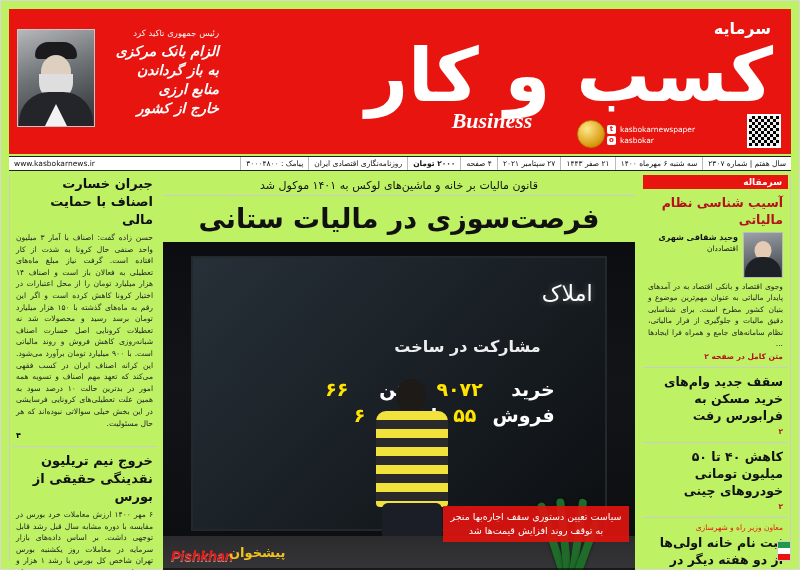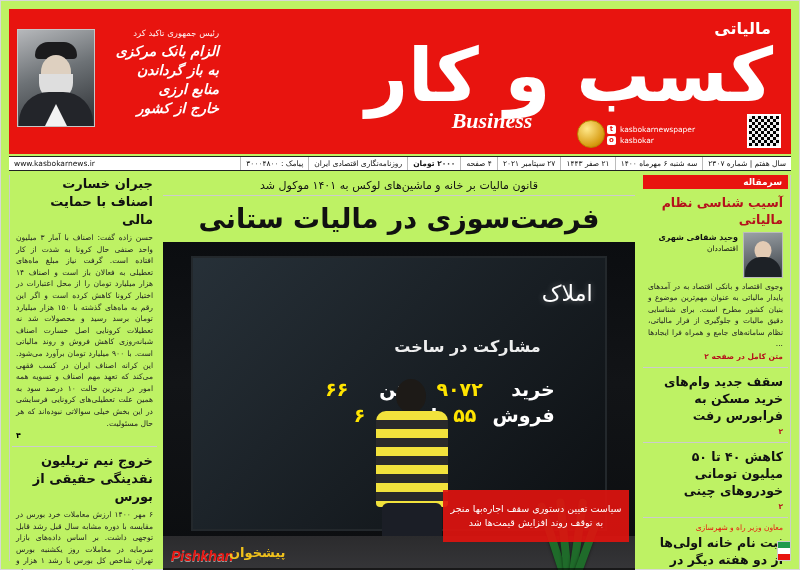--- a/index.html
+++ b/index.html
@@ -202,21 +202,21 @@
     position: absolute; left: 30px; top: 124px; width: 60px; height: 92px;
     background: #1b1e26; border-radius: 6px 6px 0 0;
   }
   .ph-floor {
     position: absolute; left: 0; right: 0; bottom: 0; height: 58px;
     background: linear-gradient(180deg,#2b2b2d,#3d3d40);
   }
   .ph-caption-red {
     position: absolute; right: 6px; bottom: 52px; width: 186px;
     background: rgba(222,20,15,.92); color: #fff; direction: rtl;
-    text-align: center; font-size: 9.5px; line-height: 14px; padding: 12px 5px;
+    text-align: center; font-size: 9.5px; line-height: 14px; padding: 4px 5px;
   }
   .ph-bottom {
     position: absolute; left: 0; right: 0; bottom: 0; height: 26px;
     background: rgba(0,0,0,.55); color: #fff; direction: rtl;
     font-size: 15px; font-weight: bold; text-align: center; line-height: 26px;
   }
   .ph-wm {
     position: absolute; left: 8px; bottom: 30px; color: #e8140f;
     font-size: 14px; font-weight: bold; font-style: italic;
     font-family: Liberation Sans, sans-serif;
@@ -306,21 +306,21 @@
       <div class="kicker">رئیس جمهوری تاکید کرد</div>
       <div class="lines">
         <div>الزام بانک مرکزی</div>
         <div>به باز گرداندن</div>
         <div>منابع ارزی</div>
         <div>خارج از کشور</div>
       </div>
     </div>
 
     <div class="logo-wrap">
-      <div class="logo-rooz">مالیاتی</div>
+      <div class="logo-rooz">سرمایه</div>
       <div class="logo-main">کسب و کار</div>
       <div class="logo-sub">Business</div>
     </div>
 
     <div class="coin"></div>
 
     <div class="social">
       <div class="row">
         <span class="ic">t</span>
         <span>kasbokarnewspaper</span>

